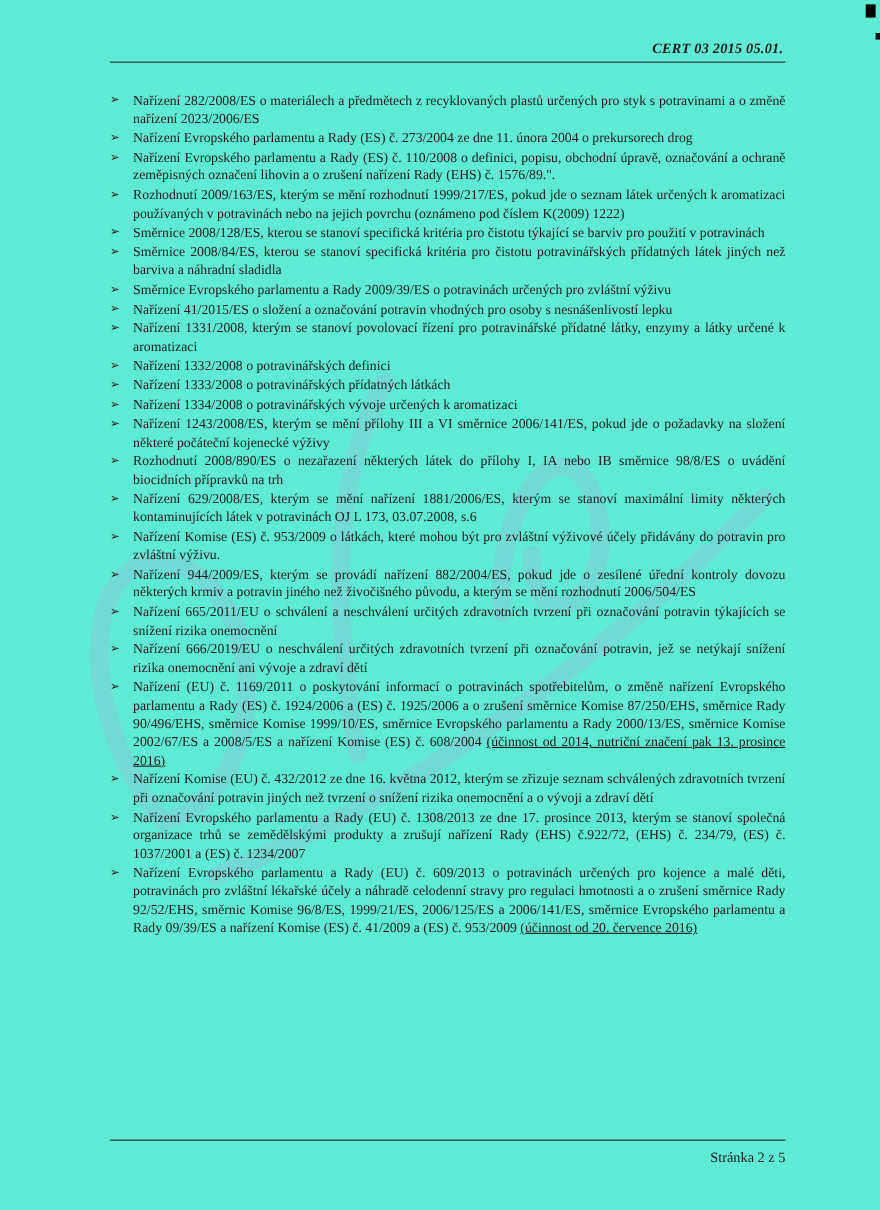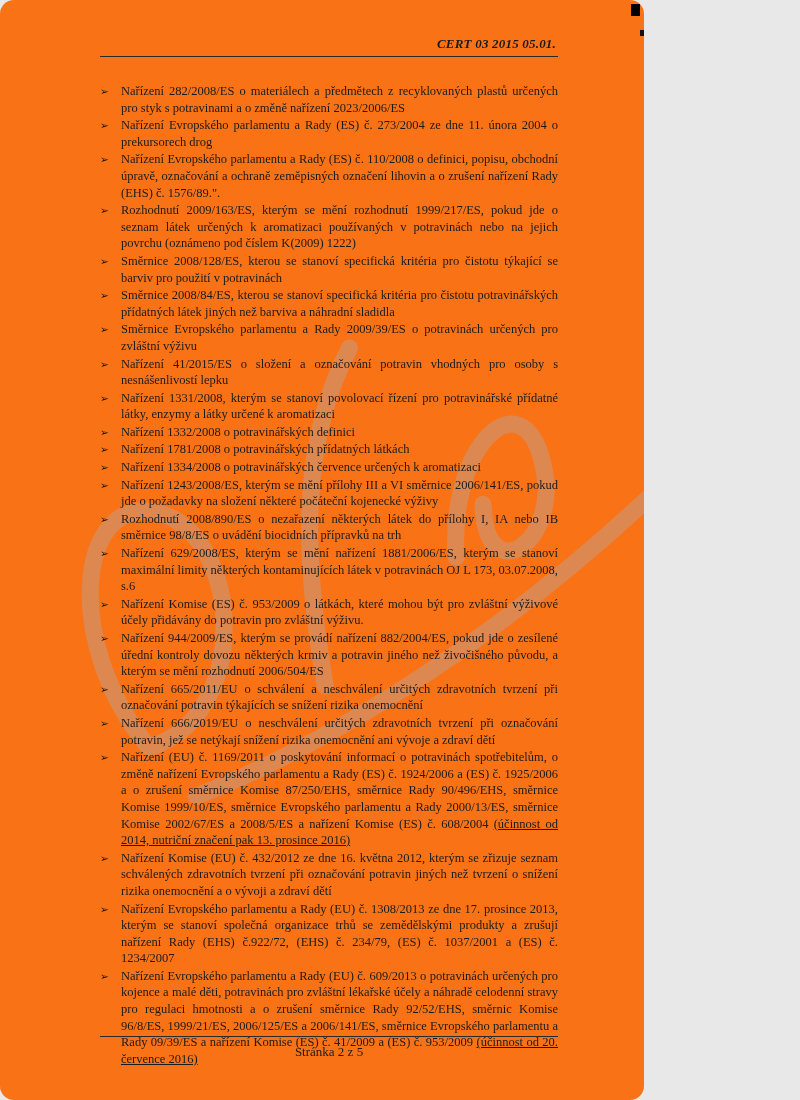--- a/index.html
+++ b/index.html
@@ -1,23 +1,22 @@
 <!DOCTYPE html>
 <html><head>
 <meta charset="utf-8">
 <style>
   html,body{margin:0;padding:0;background:#e8e8e8;}
   .page{
     position:relative;
-    width:644px;height:1100px;
-    background:#f97316;
+    width:800px;height:1100px;
+    background:#5eead4;
     overflow:hidden;
     font-family:"Liberation Serif","DejaVu Serif",serif;
     color:#1b1b1b;
-    border-radius:14px;
   }
   .content{
     position:absolute;
     left:100px;right:86px;top:36px;
   }
   .doc-header{
     text-align:right;
     font-size:13px;
     font-style:italic;
     font-weight:700;
@@ -48,21 +47,21 @@
   .item-text{
     flex:1;
     text-align:justify;
   }
   .b{font-weight:400;}
   .u{text-decoration:underline;}
   .page-footer{
     position:absolute;
     left:100px;right:86px;top:1036px;
     border-top:1.6px solid #2a2a2a;
-    text-align:center;
+    text-align:right;
     padding-top:7px;
     font-size:13px;
   }
   .watermark{
     position:absolute;
     left:10px;top:300px;
     width:740px;height:480px;
     transform:rotate(-27deg);
     opacity:.30;
     pointer-events:none;
@@ -135,25 +134,25 @@
         <div class="item">
           <span class="bullet">➢</span>
           <div class="item-text"><span class="b">Nařízení 1331/2008</span><span>, kterým se stanoví povolovací řízení pro potravinářské přídatné látky, enzymy a látky určené k aromatizaci</span></div>
         </div>
         <div class="item">
           <span class="bullet">➢</span>
           <div class="item-text"><span class="b">Nařízení 1332/2008</span><span> o potravinářských definici</span></div>
         </div>
         <div class="item">
           <span class="bullet">➢</span>
-          <div class="item-text"><span class="b">Nařízení 1781/2008</span><span> o potravinářských přídatných látkách</span></div>
-        </div>
-        <div class="item">
-          <span class="bullet">➢</span>
-          <div class="item-text"><span class="b">Nařízení 1334/2008</span><span> o potravinářských července určených k aromatizaci</span></div>
+          <div class="item-text"><span class="b">Nařízení 1333/2008</span><span> o potravinářských přídatných látkách</span></div>
+        </div>
+        <div class="item">
+          <span class="bullet">➢</span>
+          <div class="item-text"><span class="b">Nařízení 1334/2008</span><span> o potravinářských vývoje určených k aromatizaci</span></div>
         </div>
         <div class="item">
           <span class="bullet">➢</span>
           <div class="item-text"><span class="b">Nařízení 1243/2008/ES</span><span>, kterým se mění přílohy III a VI směrnice 2006/141/ES, pokud jde o požadavky na složení některé počáteční kojenecké výživy</span></div>
         </div>
         <div class="item">
           <span class="bullet">➢</span>
           <div class="item-text"><span class="b">Rozhodnutí 2008/890/ES</span><span> o nezařazení některých látek do přílohy I, IA nebo IB směrnice 98/8/ES o uvádění biocidních přípravků na trh</span></div>
         </div>
         <div class="item">

